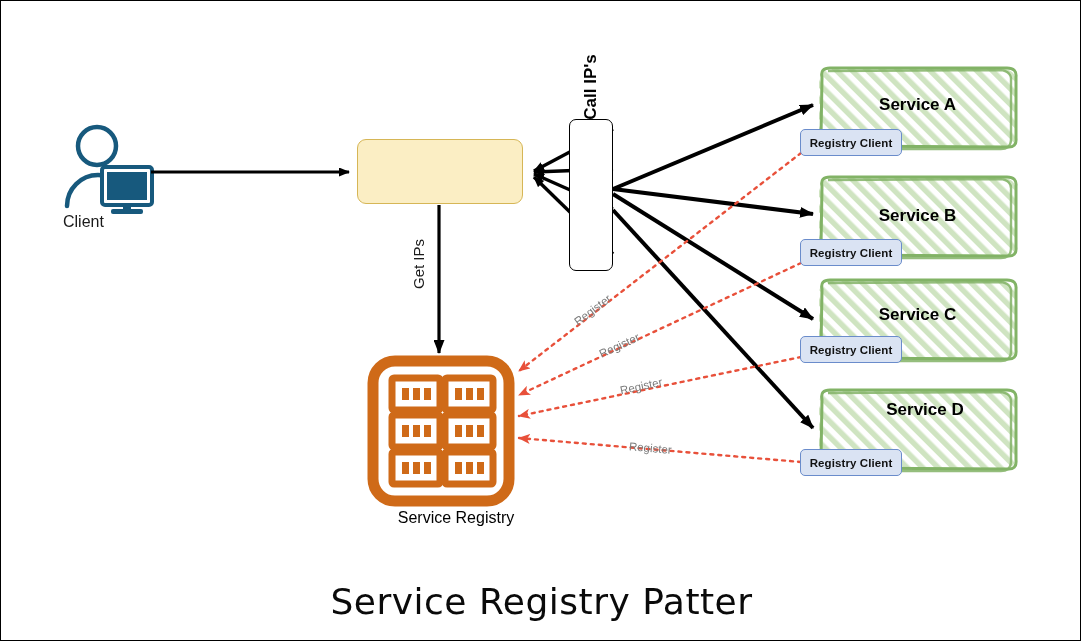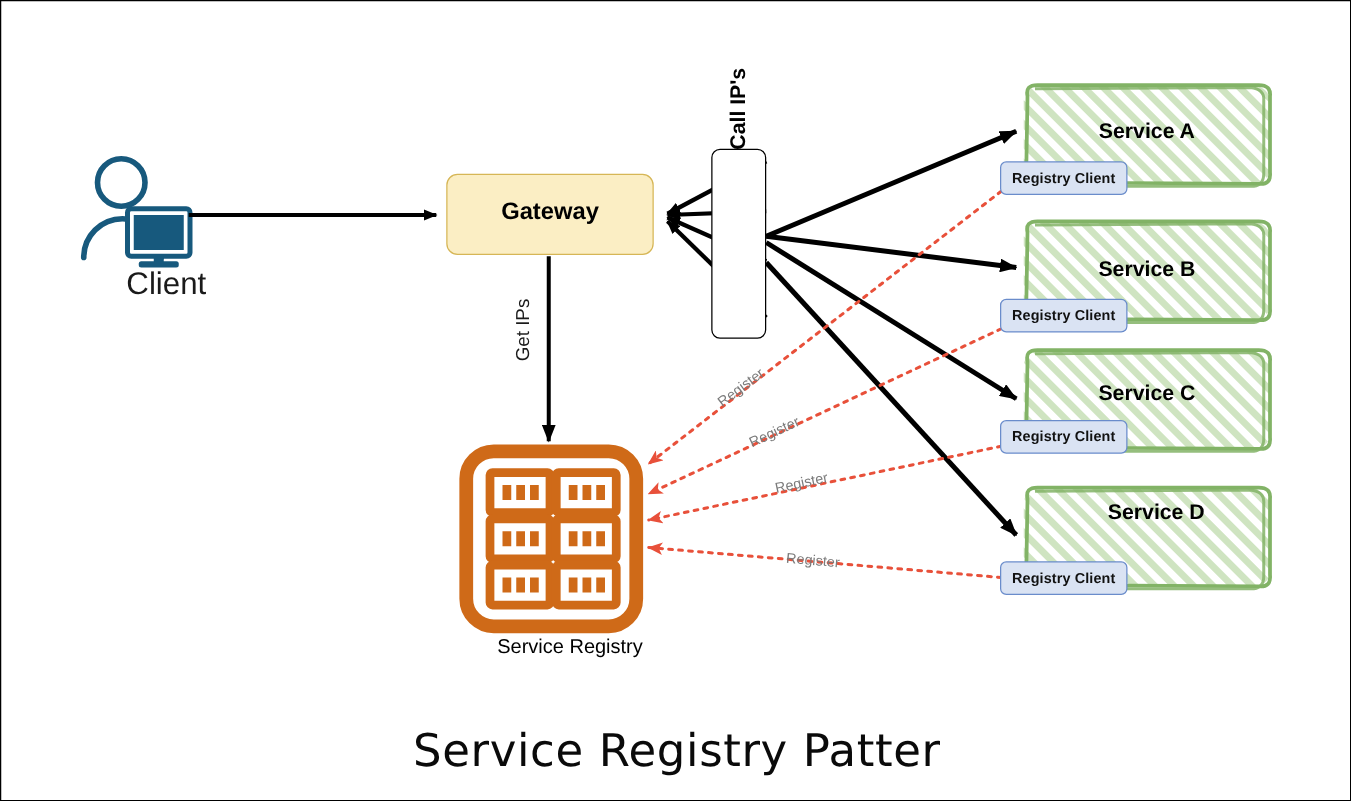--- a/index.html
+++ b/index.html
@@ -27,25 +27,25 @@
     height: 641px;
   }
   .node-label {
     position: absolute;
     font-family: "Liberation Sans", sans-serif;
     color: #000000;
     white-space: nowrap;
   }
   
   #client-caption {
-    left: 74px;
+    left: 62px;
     top: 212px;
     width: 90px;
-    text-align: right;
-    font-size: 25px;
+    text-align: left;
+    font-size: 16px;
     color: #1a1a1a;
   }
   
   #gateway-box {
     position: absolute;
     left: 356px;
     top: 138px;
     width: 166px;
     height: 65px;
     background: #fbeec4;
@@ -260,21 +260,20 @@
 
     <text x="594" y="312" fill="#7b7b7b" font-size="11.5" font-family="Liberation Sans, sans-serif" text-anchor="middle" transform="rotate(-37 594 312)">Register</text>
     <text x="620" y="348" fill="#7b7b7b" font-size="11.5" font-family="Liberation Sans, sans-serif" text-anchor="middle" transform="rotate(-25 620 348)">Register</text>
     <text x="641" y="389" fill="#7b7b7b" font-size="11.5" font-family="Liberation Sans, sans-serif" text-anchor="middle" transform="rotate(-12 641 389)">Register</text>
     <text x="649" y="451" fill="#7b7b7b" font-size="11.5" font-family="Liberation Sans, sans-serif" text-anchor="middle" transform="rotate(5 649 451)">Register</text>
   </svg>
 
   <div class="node-label" id="client-caption">Client</div>
 
   <div id="gateway-box"></div>
-  <div class="node-label" id="gateway-label">Gateway</div>
 
   <div id="callips-box"></div>
   <div class="node-label" id="callips-label">Call IP's</div>
 
   <div class="node-label" id="getips-label">Get IPs</div>
 
   <div class="node-label" id="registry-caption">Service Registry</div>
 
   <div class="service-title" style="left:818px; top:94px; width:197px;">Service A</div>
   <div class="service-title" style="left:818px; top:205px; width:197px;">Service B</div>

